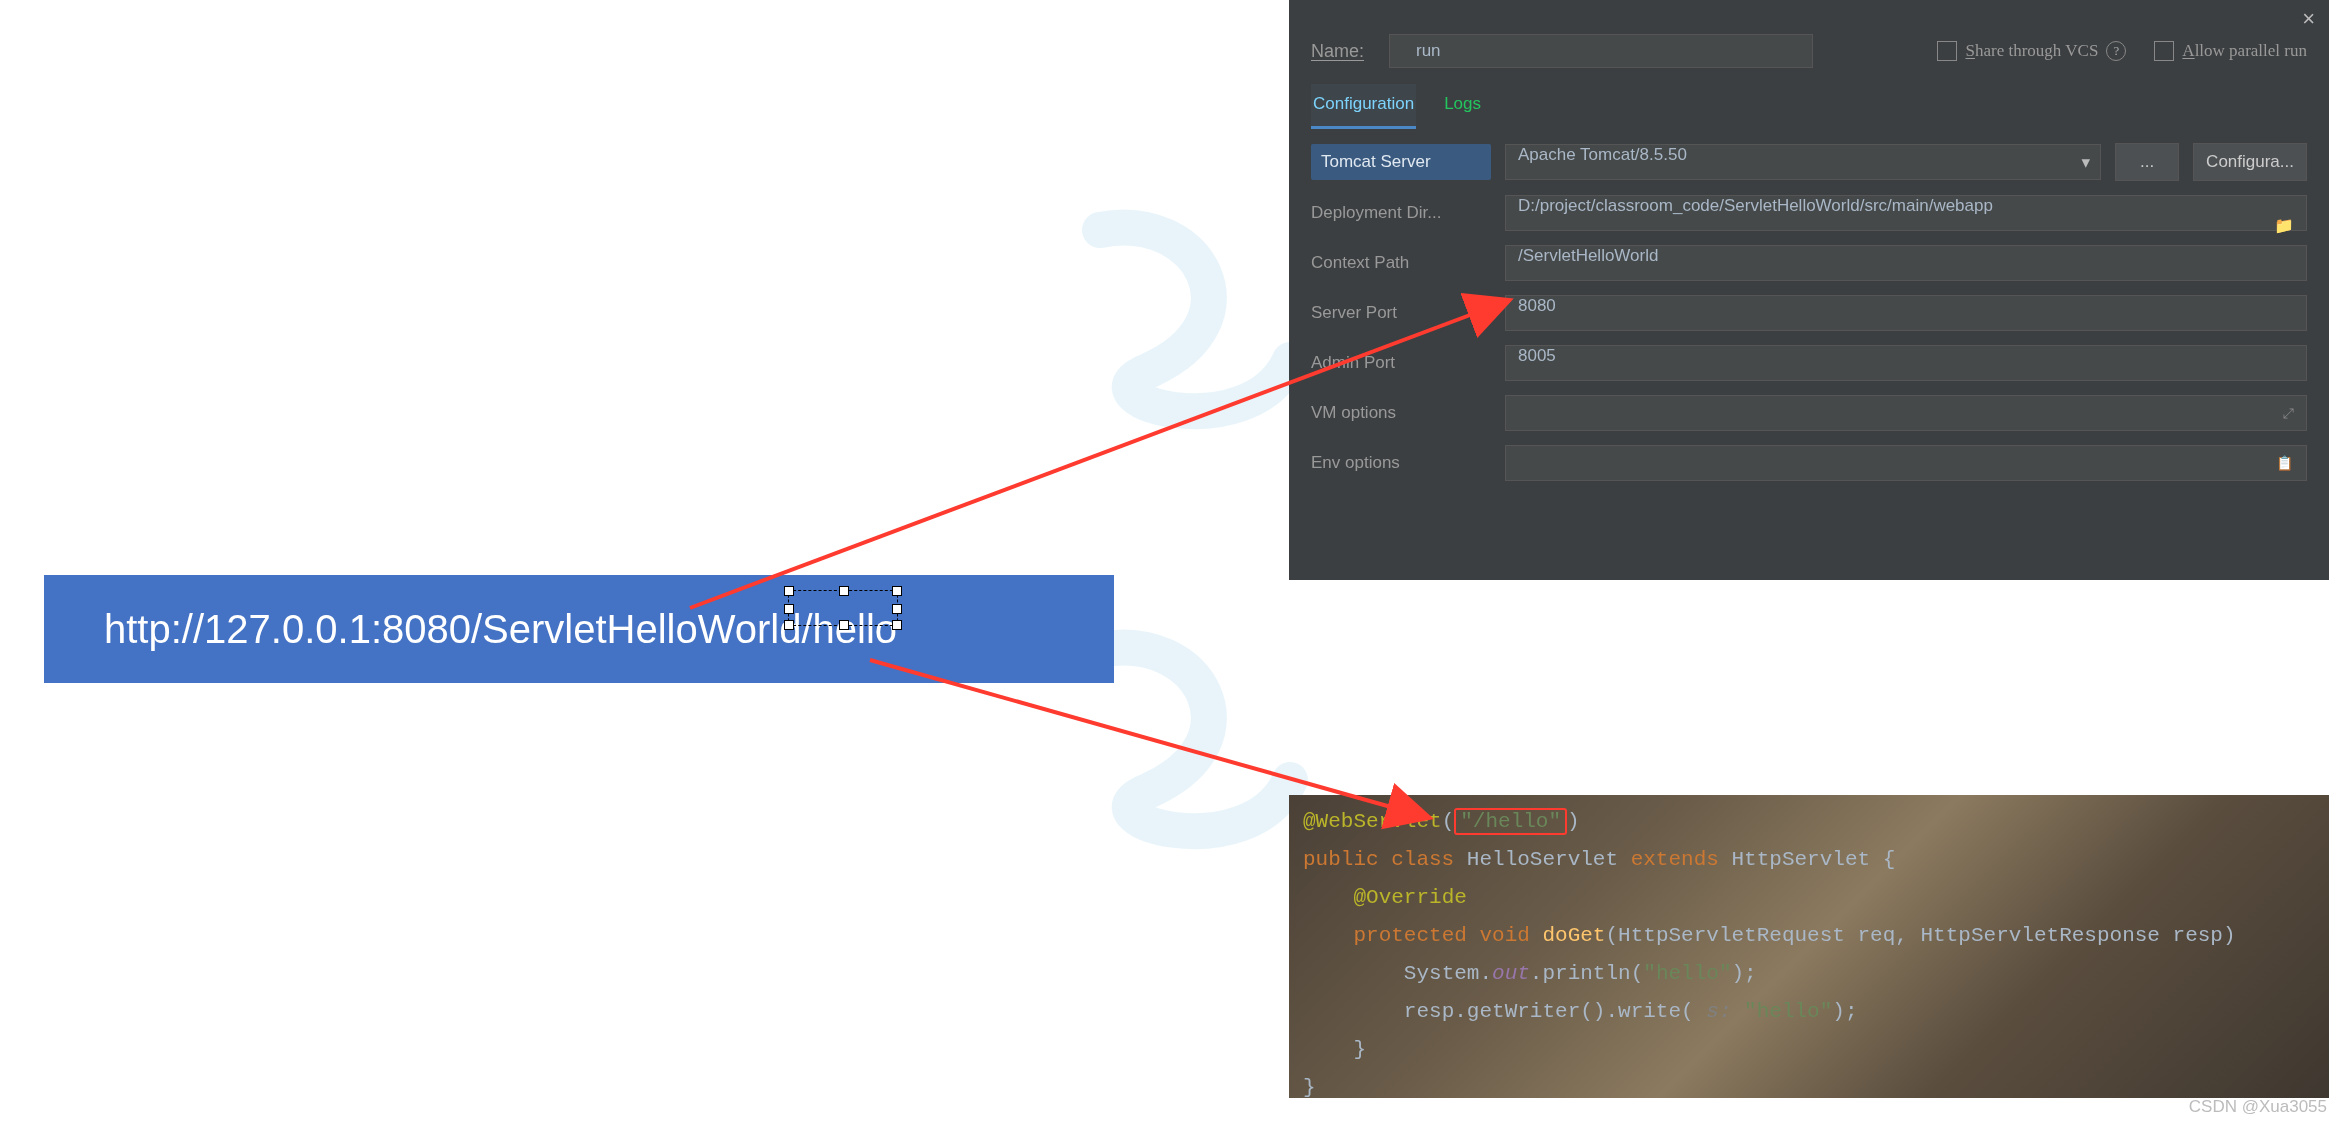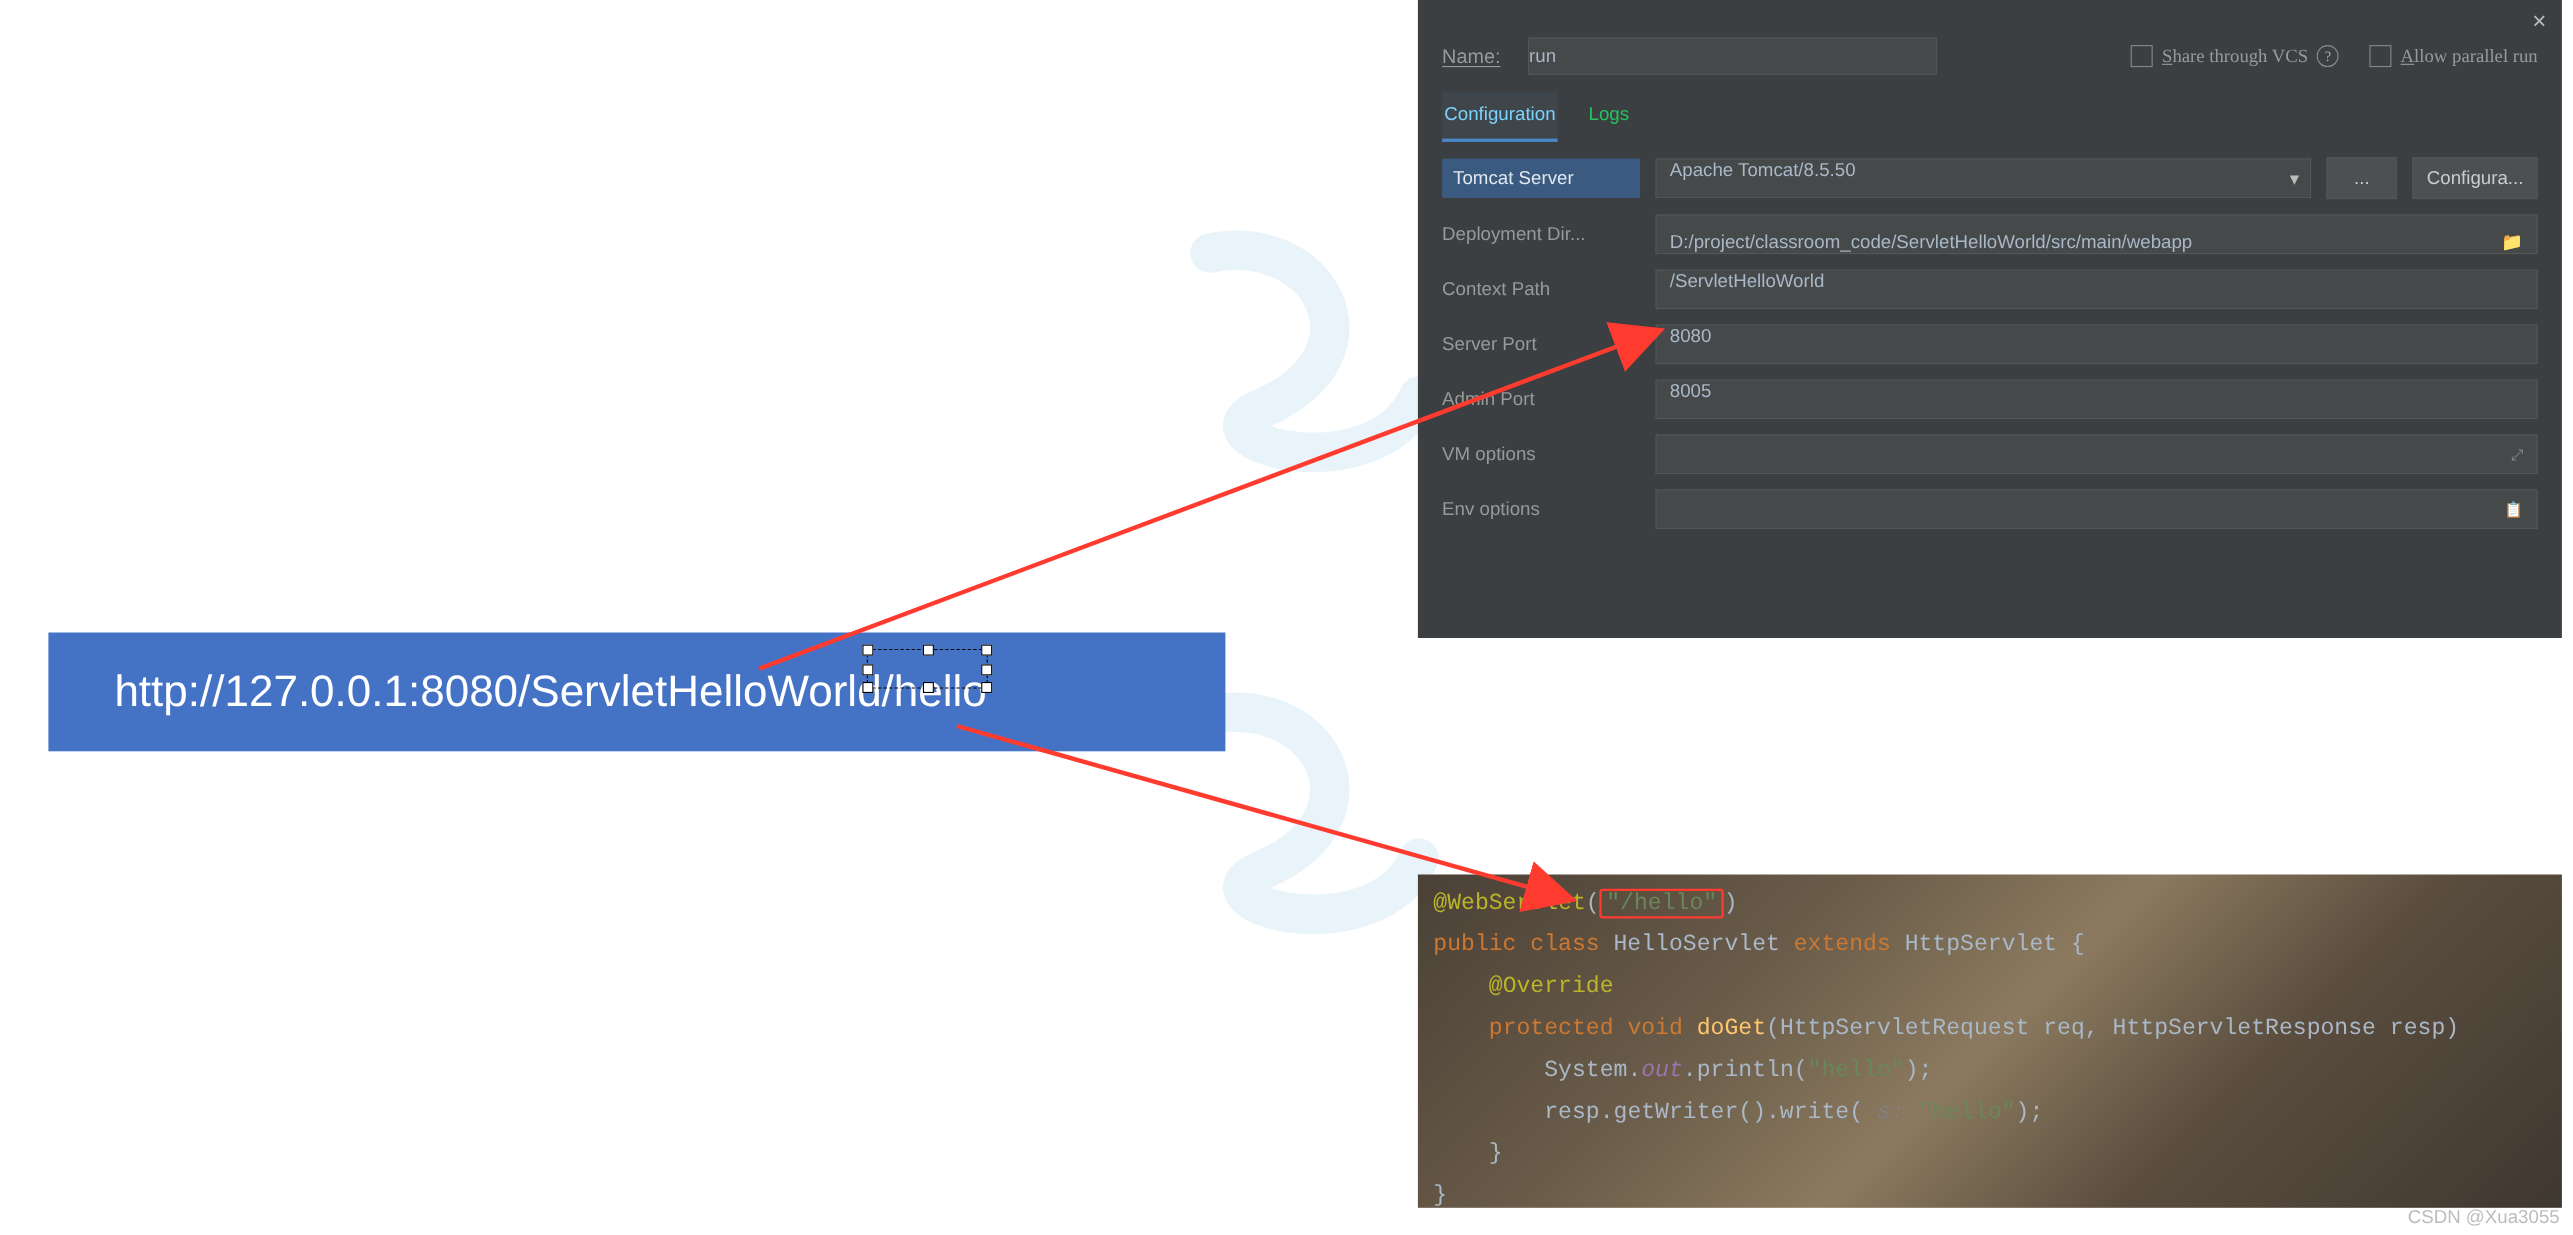--- a/index.html
+++ b/index.html
@@ -47,21 +47,21 @@
   .ij-dialog{
     position:absolute; left:1289px; top:0px; width:1040px; height:580px;
     background:var(--ij-bg); color:var(--ij-text); font-family:"Segoe UI",Arial,sans-serif;
     font-size:18px; box-sizing:border-box; padding:10px 22px;
   }
   .ij-close{position:absolute; right:14px; top:6px; color:#bbb; font-size:22px; font-weight:300;}
   .ij-row-name{display:flex; align-items:center; gap:18px; margin:24px 0 16px 0;}
   .ij-row-name .lbl{color:var(--ij-label); text-decoration:underline; text-underline-offset:3px; width:60px;}
   .ij-row-name input{
     background:var(--ij-input); border:1px solid var(--ij-border); color:var(--ij-text);
-    height:32px; width:370px; padding:0 0; font-size:17px;
+    height:32px; width:370px; padding:0 26px; font-size:17px;
   }
   .ij-checks{display:flex; gap:28px; margin-left:auto; color:var(--ij-label); align-items:center; font-size:17px;font-family:Liberation Serif, serif;}
   .ij-checks .chk{display:flex;align-items:center;gap:8px;}
   .ij-checks .box{width:18px;height:18px;border:1px solid #888;background:#3c3f41;}
   .ij-checks .help{width:18px;height:18px;border:1px solid #888;border-radius:50%;display:flex;align-items:center;justify-content:center;font-size:13px;color:#aaa;}
   .ij-checks u{text-decoration:underline;text-underline-offset:2px;}
 
   .ij-tabs{display:flex; gap:26px; margin:10px 0 0 0; font-size:17px;}
   .ij-tab{padding:10px 2px 12px 2px; color:#22c55e; border-bottom:3px solid transparent;}
   .ij-tab.active{border-bottom:3px solid var(--ij-tab-active); color:#7dd3fc; background:#46627a33;}
@@ -158,21 +158,21 @@
 
   <div class="ij-form">
     <div class="ij-form-row server-row">
       <div class="flbl">Tomcat Server</div>
       <div class="finput drop">Apache Tomcat/8.5.50</div>
       <div class="ij-mini-btn">...</div>
       <div class="ij-mini-btn">Configura...</div>
     </div>
     <div class="ij-form-row">
       <div class="flbl">Deployment Dir...</div>
-      <div class="finput" style="display:flex;align-items:flex-end;">
+      <div class="finput" style="display:flex;align-items:flex-start;flex-direction:column;">
         <span>D:/project/classroom_code/ServletHelloWorld/src/main/webapp</span>
         <span class="folder-icon">📁</span>
       </div>
     </div>
     <div class="ij-form-row">
       <div class="flbl">Context Path</div>
       <div class="finput">/ServletHelloWorld</div>
     </div>
     <div class="ij-form-row">
       <div class="flbl">Server Port</div>

